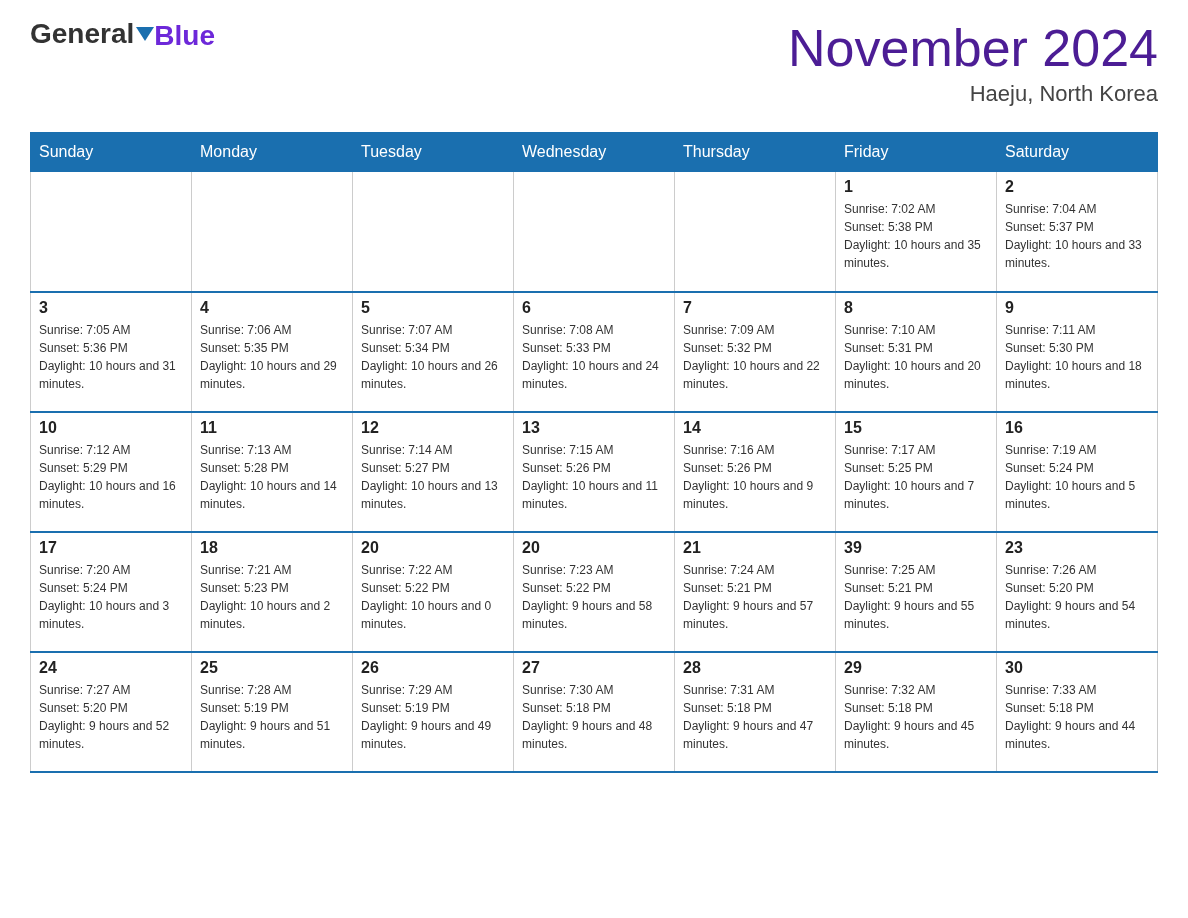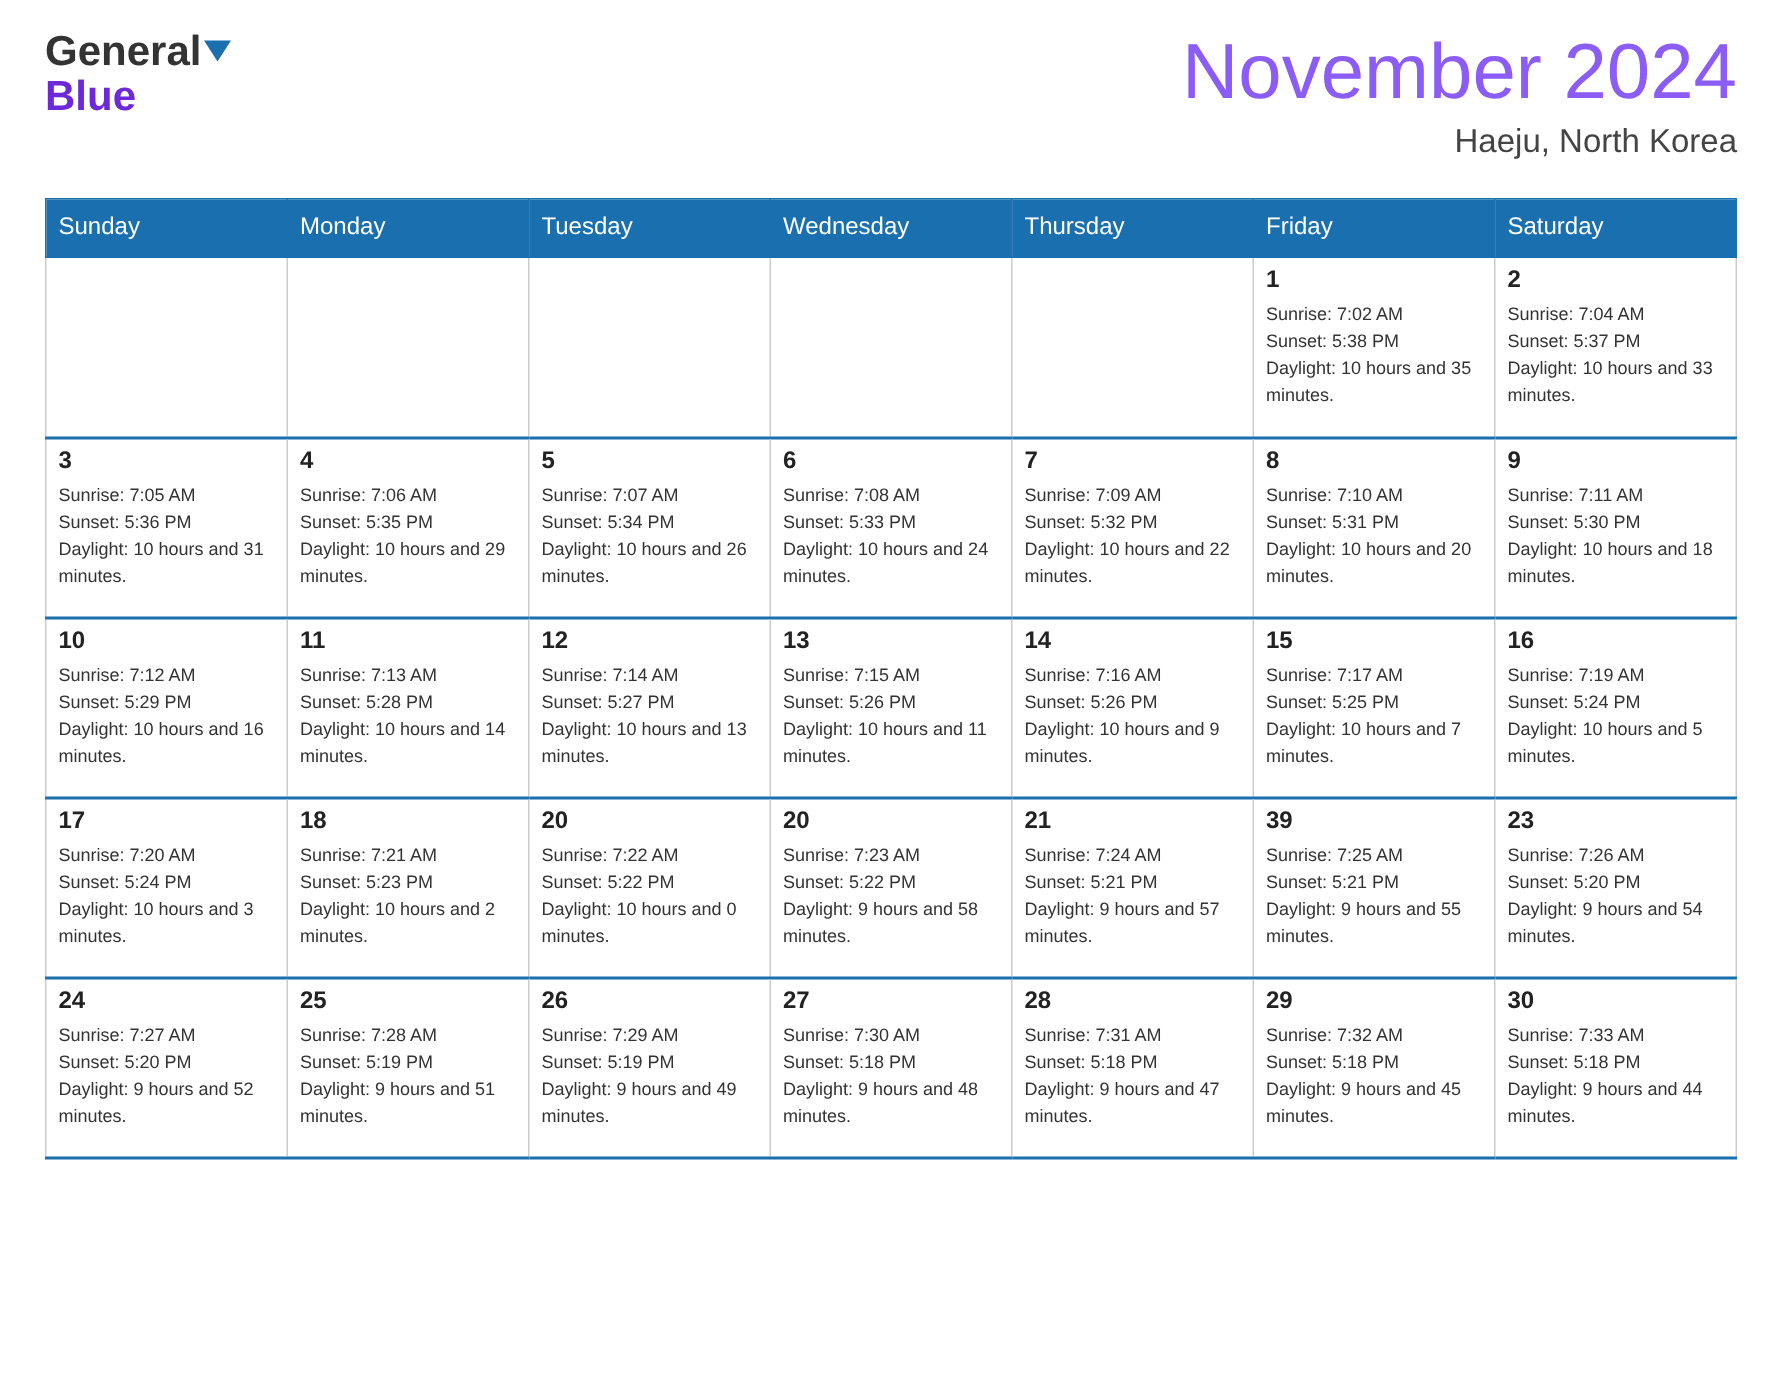--- a/index.html
+++ b/index.html
@@ -11,21 +11,21 @@
       padding: 20px 30px;
     }
     .header {
       display: flex;
       justify-content: space-between;
       align-items: flex-start;
       margin-bottom: 10px;
     }
     .logo {
       display: flex;
-      flex-direction: column;
+      flex-direction: row;
       align-items: flex-start;
     }
     .logo-text {
       font-size: 28px;
       font-weight: bold;
       color: #333;
       line-height: 1;
     }
     .logo-triangle {
       display: inline-block;
@@ -43,21 +43,21 @@
       color: #6d28d9;
       font-size: 28px;
       font-weight: bold;
     }
     .title-section {
       text-align: right;
     }
     .month-title {
       font-size: 52px;
       font-weight: normal;
-      color: #8b5cf6;
+      color: #4c1d95;
       line-height: 1.1;
     }
     .location {
       font-size: 22px;
       color: #444;
       margin-top: 4px;
     }
     .calendar {
       width: 100%;
       border-collapse: collapse;

